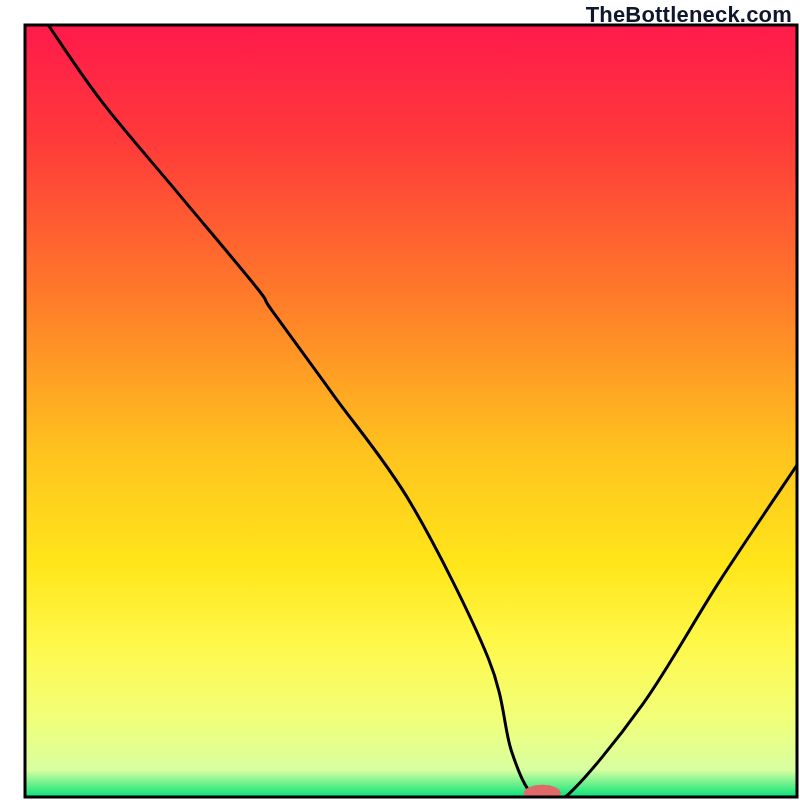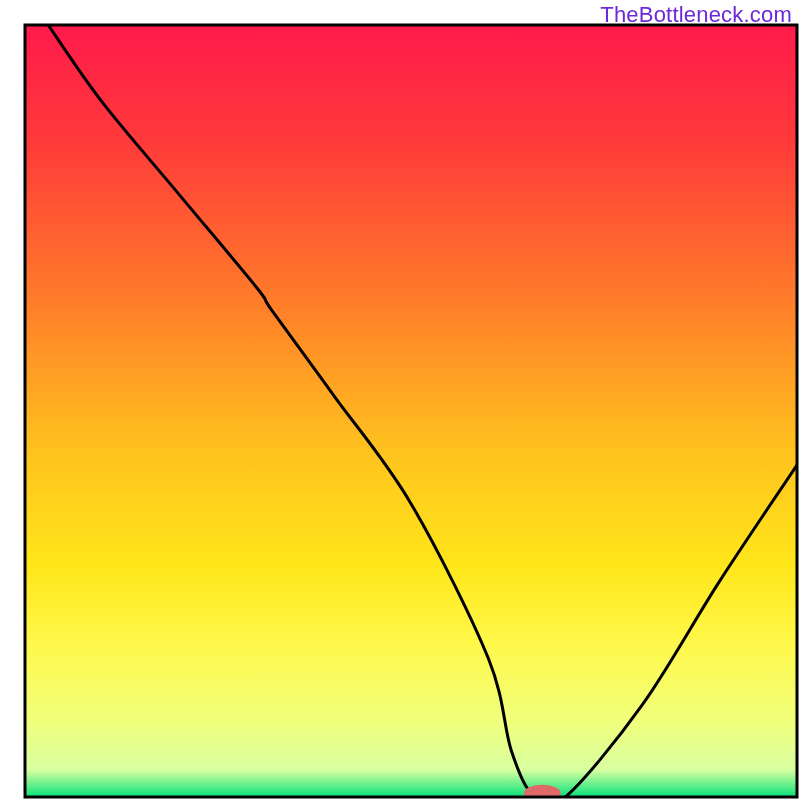--- a/index.html
+++ b/index.html
@@ -13,23 +13,23 @@
   }
   .stage {
     position: relative;
     width: 800px;
     height: 800px;
   }
   .watermark {
     position: absolute;
     top: 2px;
     right: 8px;
-    color: #6d28d9;
+    color: #0f172a;
     font-size: 22px;
-    font-weight: 400;
+    font-weight: 700;
     letter-spacing: 0.2px;
     z-index: 5;
   }
   svg.plot {
     position: absolute;
     left: 0;
     top: 0;
     width: 800px;
     height: 800px;
     display: block;

